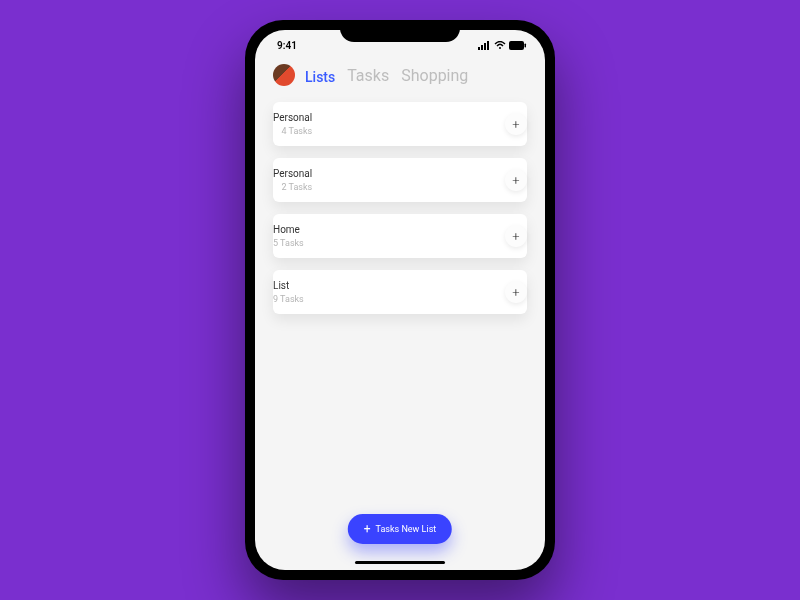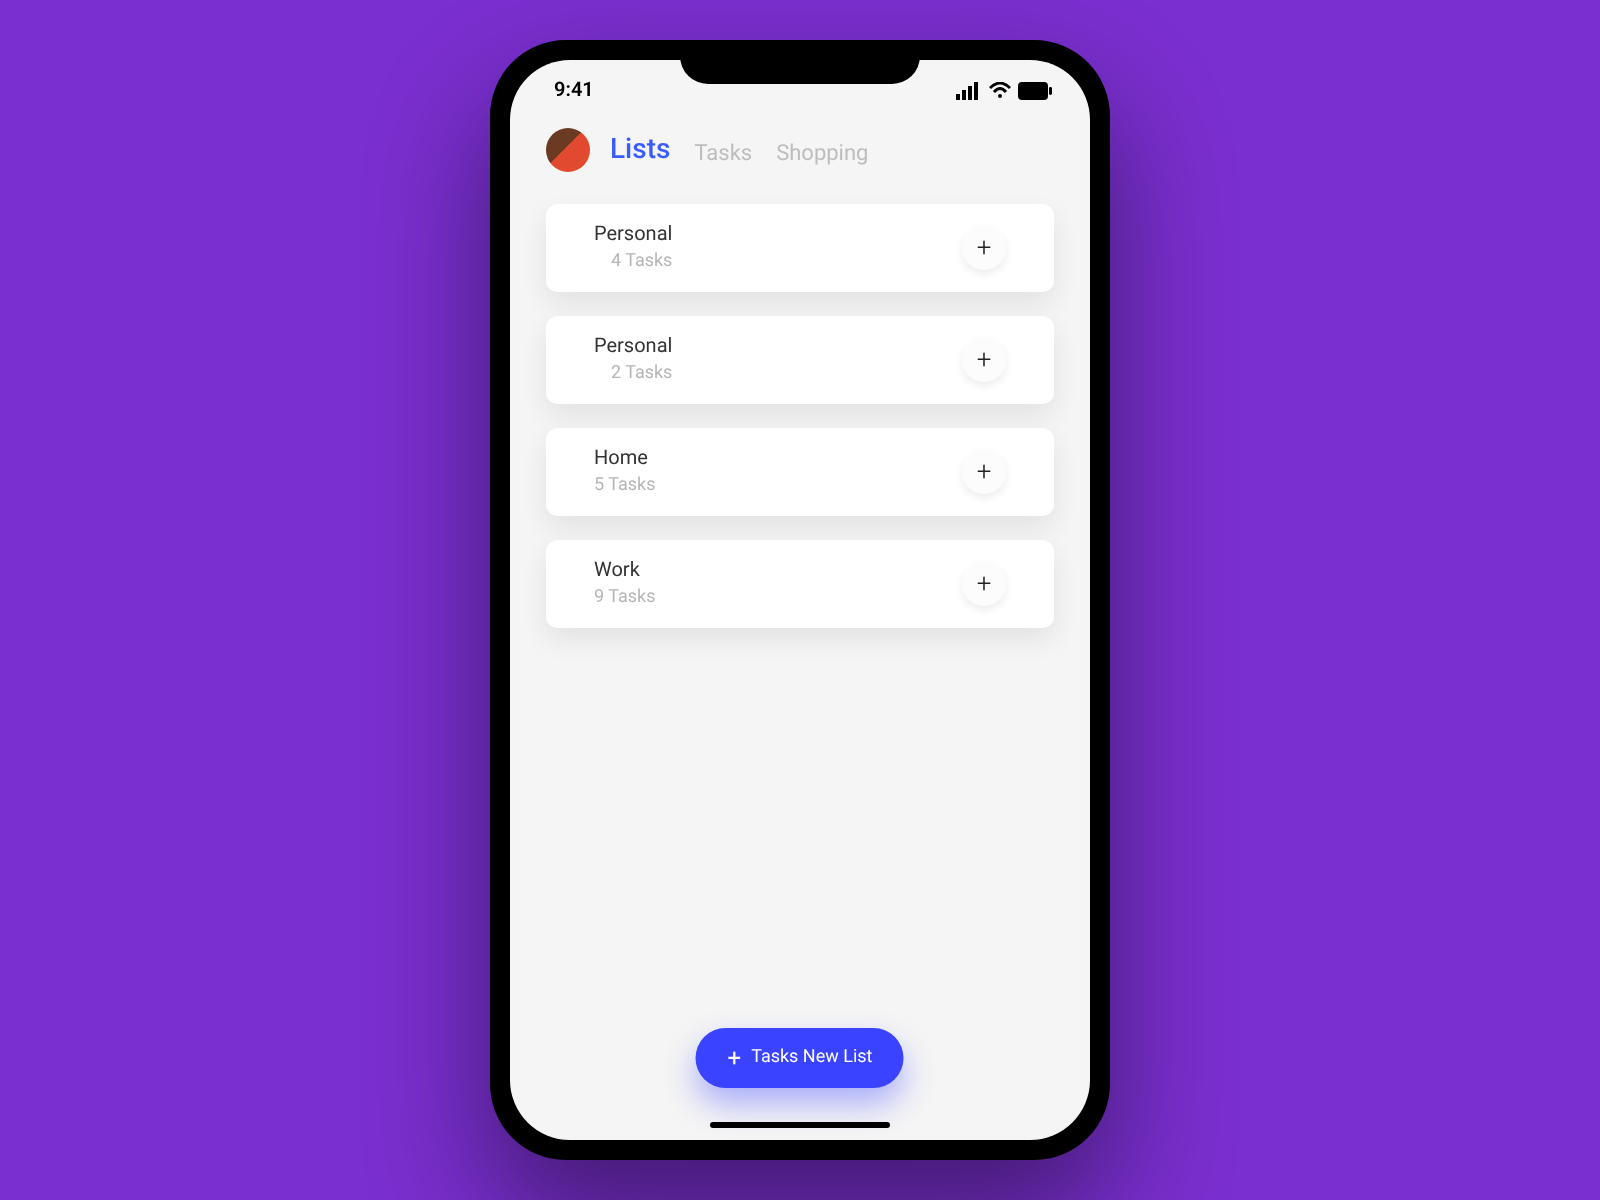--- a/index.html
+++ b/index.html
@@ -71,40 +71,40 @@
     border-radius: 50%;
     background: linear-gradient(135deg,#6b3a22 45%, #e14a2e 45%);
     flex-shrink: 0;
   }
   .tabs {
     display: flex;
     gap: 12px;
     align-items: flex-end;
   }
   .tab {
-    font-size: 11px;
+    font-size: 16px;
     color: #bdbdbd;
     cursor: pointer;
   }
   .tab.active {
     color: #3a5cff;
     font-size: 14px;
     font-weight: 500;
   }
   .list-container {
     padding: 6px 18px;
     display: flex;
     flex-direction: column;
     gap: 12px;
     flex: 1;
   }
   .card {
     background: #fff;
     border-radius: 6px;
-    padding: 10px 24px;
+    padding: 10px 0;
     display: flex;
     align-items: center;
     justify-content: space-between;
     box-shadow: 0 6px 14px rgba(0,0,0,0.08);
     cursor: pointer;
   }
   .card-left { display: flex; flex-direction: column; gap: 3px; }
   .card-title { font-size: 10px; color: #333; }
   .card-sub { font-size: 9px; color: #b5b5b5; text-align: right; }
   .add-btn {
@@ -212,21 +212,21 @@
           <span class="card-title">Home</span>
           <span class="card-sub">5 Tasks</span>
         </div>
         <div class="add-btn">
             <span>+</span>
           </div>
       </div>
 
       <div class="card">
         <div class="card-left">
-          <span class="card-title">Work</span>
+          <span class="card-title">List</span>
           <span class="card-sub">9 Tasks</span>
         </div>
         <div class="add-btn">
             <span>+</span>
           </div>
       </div>
     </div>
 
     <div class="create-btn">
       <span class="plus">+</span>

